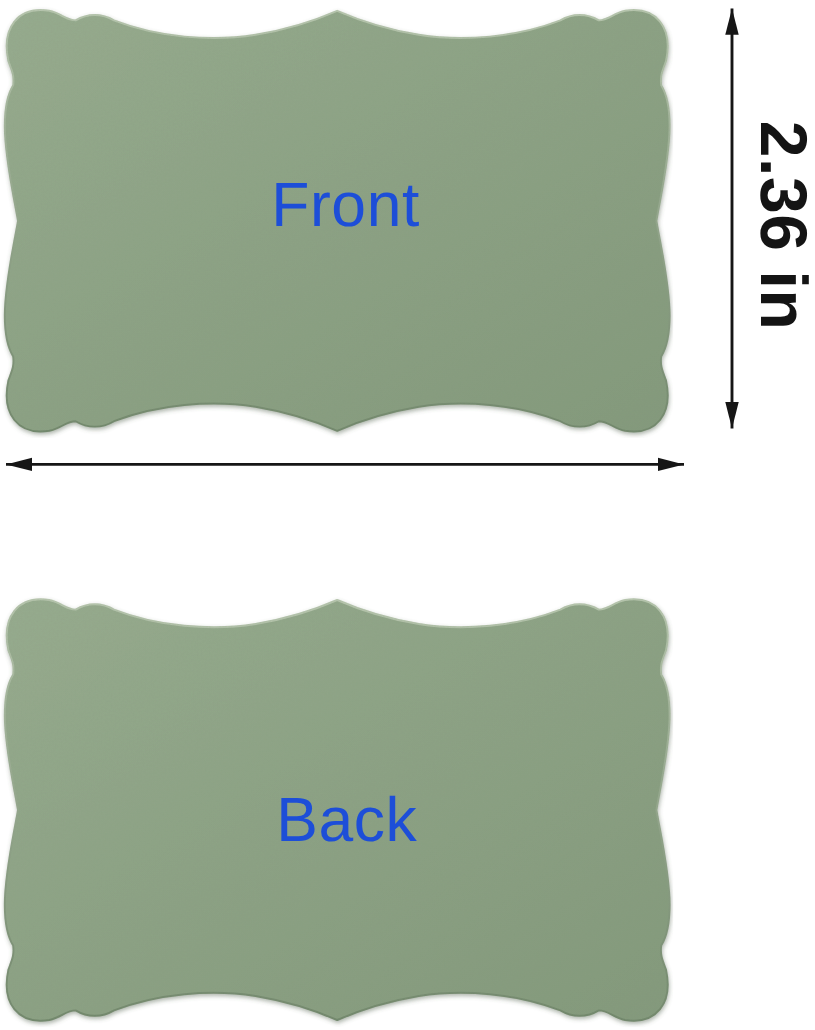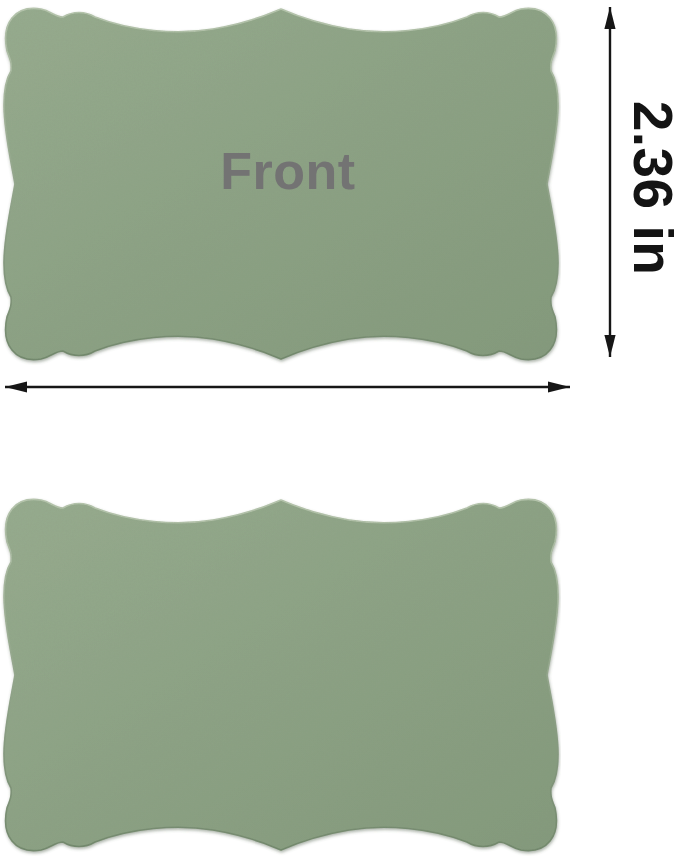--- a/index.html
+++ b/index.html
@@ -7,21 +7,21 @@
   .stage{
     position:relative;width:679px;height:858px;background:#ffffff;
     font-family:"Liberation Sans", sans-serif;
   }
   .card{position:absolute;left:1px;width:560px;height:362px;display:block;}
   .card-front{top:3px;}
   .card-back{top:494px;}
   .arrows{position:absolute;left:0;top:0;width:679px;height:858px;pointer-events:none;}
   .label{
     position:absolute;transform:translate(-50%,-50%);
-    font-size:52px;font-weight:700;color:#737373;white-space:nowrap;letter-spacing:0.5px;
+    font-size:52px;font-weight:400;color:#1d4ed8;white-space:nowrap;letter-spacing:0.5px;
   }
   .label-front{left:288px;top:171px;}
   .label-back{left:289px;top:684px;}
   .dim{
     position:absolute;transform:translate(-50%,-50%);
     font-size:55px;font-weight:600;color:#141414;white-space:nowrap;letter-spacing:0.5px;
   }
   .dim-width{left:292px;top:429px;}
   .dim-height{left:653px;top:188px;transform:translate(-50%,-50%) rotate(90deg);}
 </style>
@@ -103,15 +103,16 @@
       <use href="#plaque" fill="url(#cardGrad)" stroke="url(#edgeGrad)" stroke-width="1.6"></use>
     </g>
   </svg>
 
   <svg class="arrows" viewBox="0 0 679 858">
     <line x1="610" y1="7" x2="610" y2="357" stroke="#161616" stroke-width="2.4" marker-start="url(#ah)" marker-end="url(#ah)"></line>
     <line x1="5" y1="387" x2="570" y2="387" stroke="#161616" stroke-width="2.4" marker-start="url(#ah)" marker-end="url(#ah)"></line>
   </svg>
 
   <div class="label label-front">Front</div>
+  <div class="label label-back">Back</div>
   <div class="dim dim-height">2.36 in</div>
 
 </div>
 
 </body></html>

